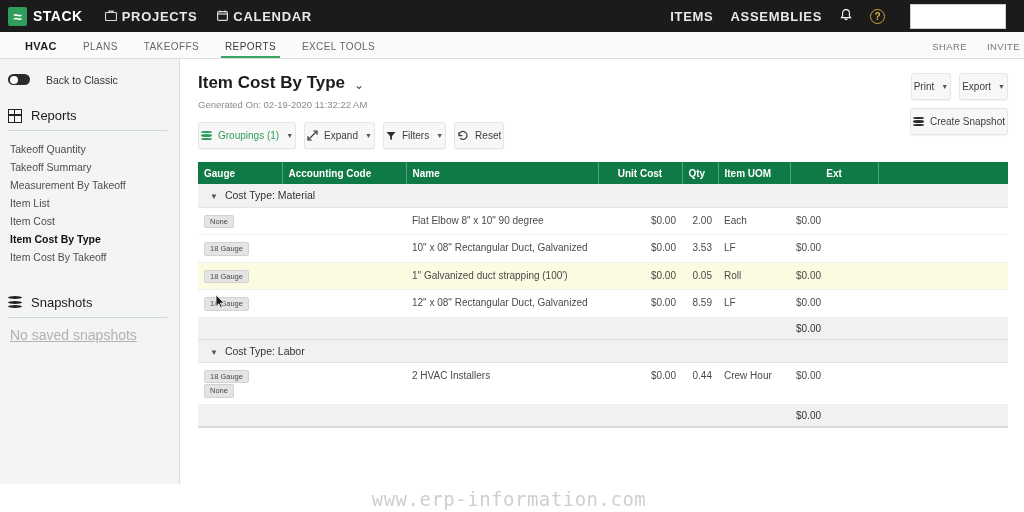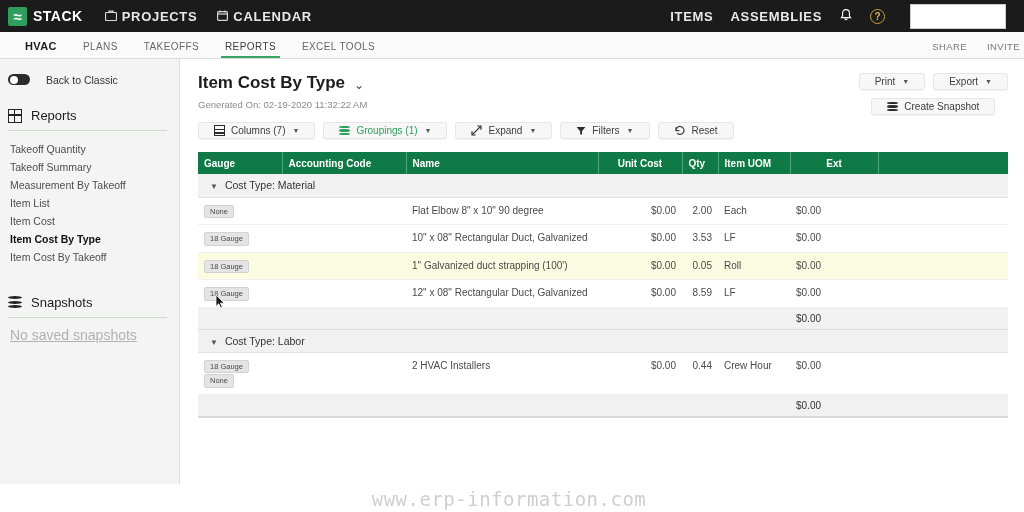--- a/index.html
+++ b/index.html
@@ -119,22 +119,22 @@
 
   
   .main { flex: 1; padding: 14px 16px 0 18px; position: relative; background: #fff; }
   .title-row { display: flex; align-items: center; gap: 9px; }
   .page-title { font-size: 17px; color: #1c1c1c; font-weight: bold; }
   .caret-title { font-size: 12px; color: #444; margin-top: 3px; }
   .generated { font-size: 9.5px; color: #8b8b8b; margin-top: 6px; }
 
   .toolbar { display: flex; gap: 8px; margin-top: 12px; }
   .tb-btn {
-    height: 17px; background: #f7f7f7; border: 1px solid #e6e6e6; border-radius: 3px;
-    display: flex; align-items: center; gap: 6px; padding: 0 15px;
+    height: 27px; background: #f7f7f7; border: 1px solid #e6e6e6; border-radius: 3px;
+    display: flex; align-items: center; gap: 6px; padding: 0 2px;
     font-size: 10px; color: #3d3d3d; box-shadow: 0 1px 1px rgba(0,0,0,.05);
     white-space: nowrap;
   }
   .tb-btn.green { color: #2e9e5b; }
   .tb-caret { font-size: 7px; color: #555; margin-left: 1px; }
   .ico-cols { width: 11px; height: 11px; position: relative; }
   .ico-cols i { position: absolute; inset: 0; border: 1.4px solid #2b2b2b; }
   .ico-cols i::before { content:""; position:absolute; left:0; right:0; top:3px; height:1.3px; background:#2b2b2b; }
   .ico-cols i::after { content:""; position:absolute; left:0; right:0; top:6.3px; height:1.3px; background:#2b2b2b; }
   .ico-db { width: 11px; height: 11px; position: relative; }
@@ -297,27 +297,20 @@
 
     <div class="main">
 
       <div class="title-row">
         <span class="page-title">Item Cost By Type</span>
         <span class="caret-title">⌄</span>
       </div>
       <div class="generated">Generated On: 02-19-2020 11:32:22 AM</div>
 
       <div class="toolbar">
-        <div class="tb-btn">
-          <span class="ico-cols">
-              <i></i>
-            </span>
-          <span>Columns (7)</span>
-          <span class="tb-caret">▼</span>
-        </div>
         <div class="tb-btn green">
           <span class="ico-db">
               <b></b>
               <b></b>
               <b></b>
             </span>
           <span>Groupings (1)</span>
           <span class="tb-caret">▼</span>
         </div>
         <div class="tb-btn">

